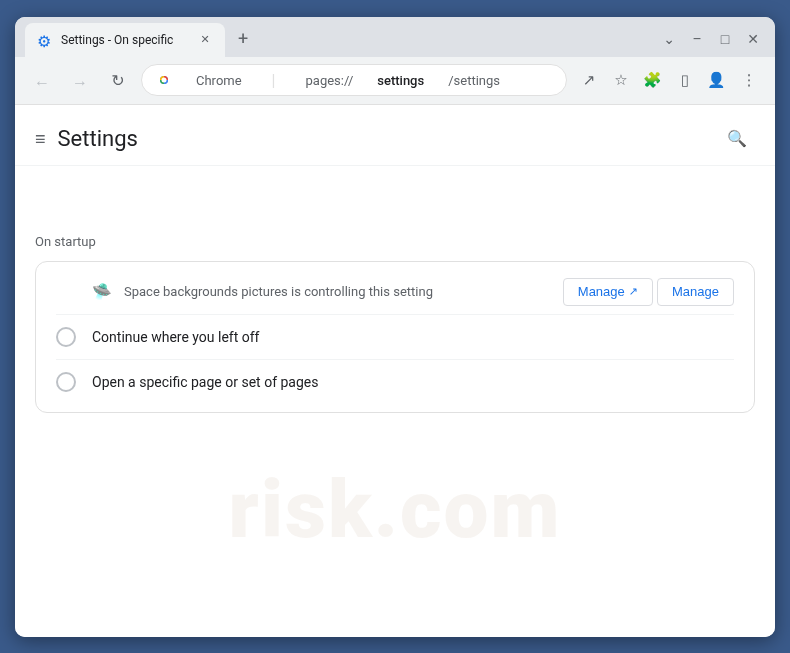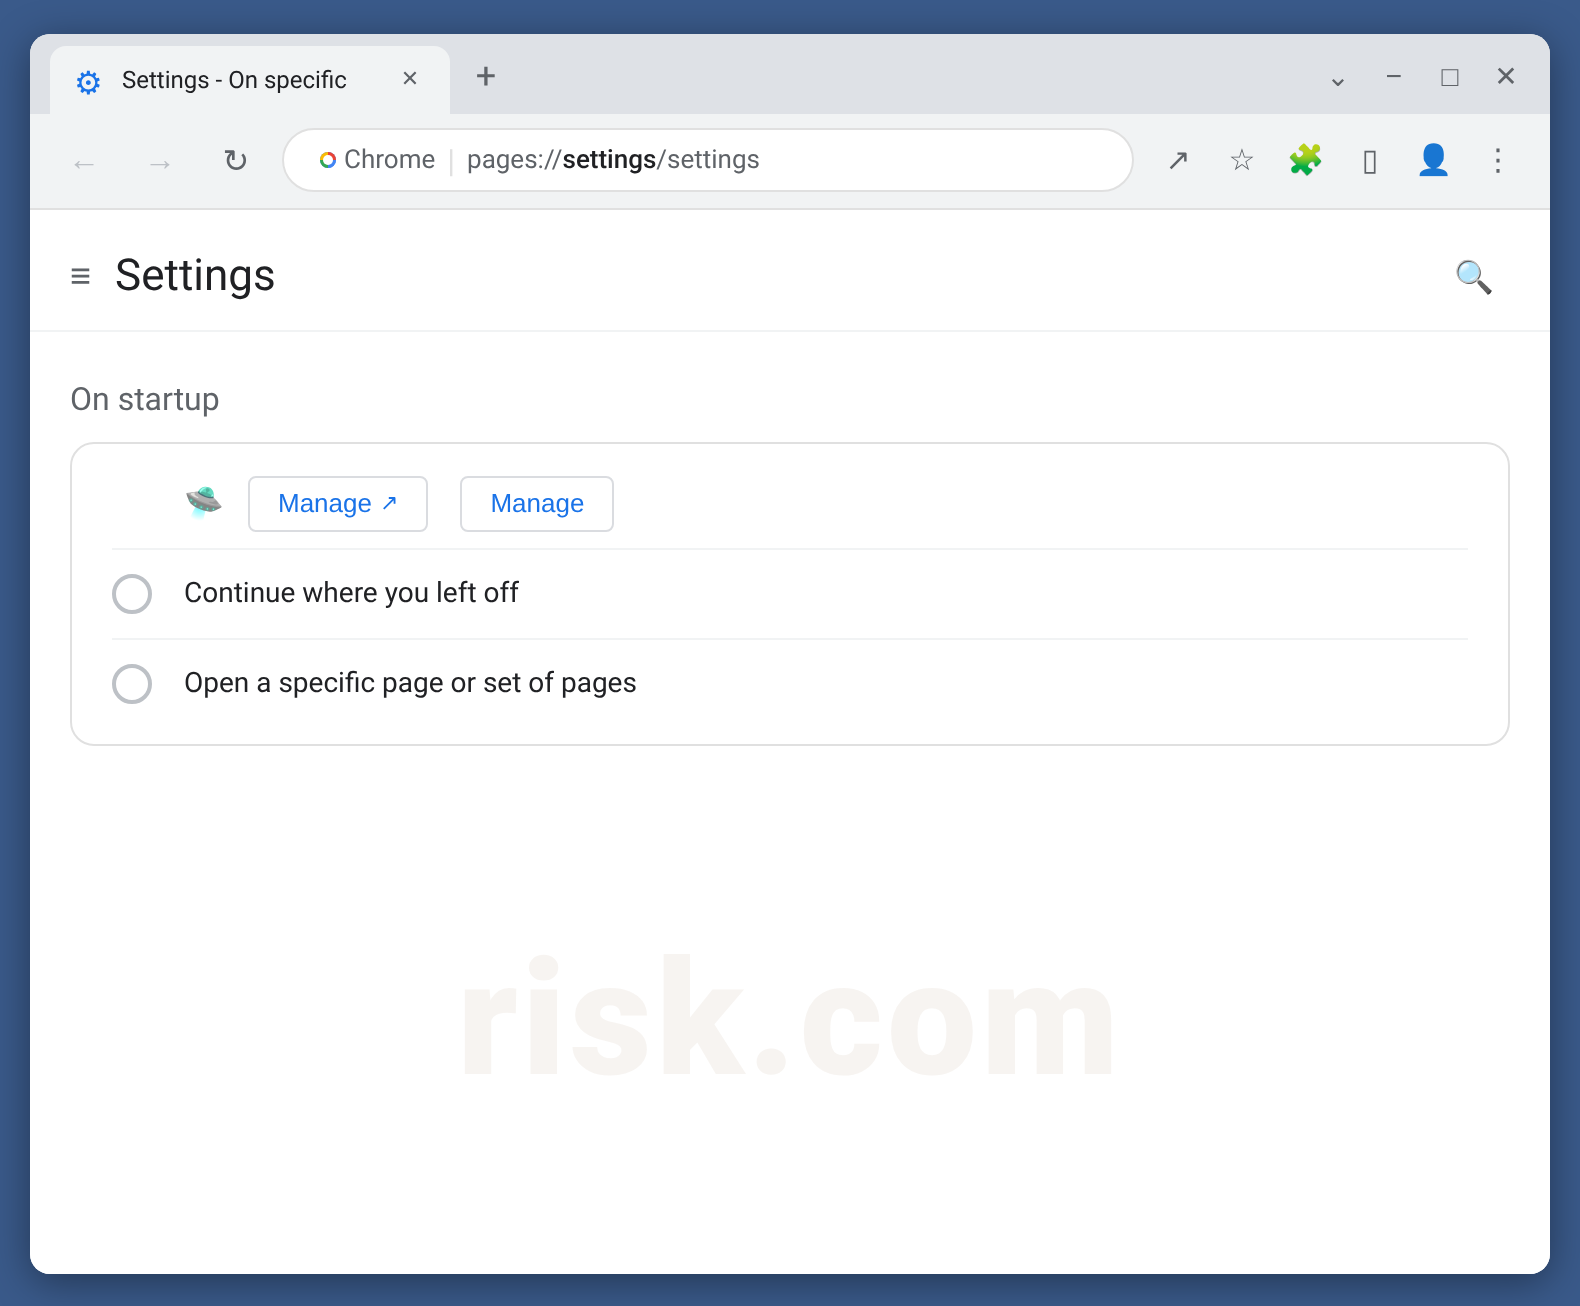--- a/index.html
+++ b/index.html
@@ -127,21 +127,21 @@
     }
     .nav-btn.disabled { color: #bdc1c6; cursor: default; }
     .address-bar {
       flex: 1;
       height: 32px;
       background: white;
       border-radius: 16px;
       display: flex;
       align-items: center;
       padding: 0 14px;
-      gap: 0;
+      gap: 24px;
       border: 1px solid #e0e0e0;
     }
     .chrome-logo {
       width: 16px;
       height: 16px;
       display: flex;
       align-items: center;
       justify-content: center;
       flex-shrink: 0;
     }
@@ -211,24 +211,25 @@
       display: flex;
       align-items: center;
       justify-content: center;
       cursor: pointer;
       color: #5f6368;
     }
     .settings-body {
       padding: 24px 20px;
     }
     .section-title {
-      font-size: 16px;
+      font-size: 13px;
       color: #5f6368;
       margin-bottom: 12px;
       font-weight: 400;
+      margin-top: 44px;
     }
     .card {
       border: 1px solid #e0e0e0;
       border-radius: 12px;
       padding: 8px 0;
       background: white;
     }
     .option-row {
       display: flex;
       align-items: center;
@@ -273,21 +274,21 @@
       color: #1a73e8;
       font-size: 16px;
     }
     .sub-label {
       font-size: 13px;
       color: #5f6368;
       flex: 1;
     }
     .sub-actions {
       display: flex;
-      gap: 16px;
+      gap: 4px;
       align-items: flex-start;
     }
     .action-btn {
       height: 28px;
       padding: 0 14px;
       border: 1px solid #dadce0;
       border-radius: 4px;
       background: white;
       font-size: 13px;
       color: #1a73e8;
@@ -384,20 +385,21 @@
     </div>
 
     <div class="settings-body">
       <div class="section-title">On startup</div>
 
       <div class="card">
 
 
         <div class="sub-row">
           <span class="extension-icon">🛸</span>
+          <span class="sub-label">Space backgrounds pictures is controlling this setting</span>
           <div class="sub-actions">
             <button class="action-btn">
               <span>Manage</span>
               <span style="font-size:11px;">↗</span>
             </button>
             <button class="action-btn">
               <span>Manage</span>
             </button>
           </div>
         </div>

